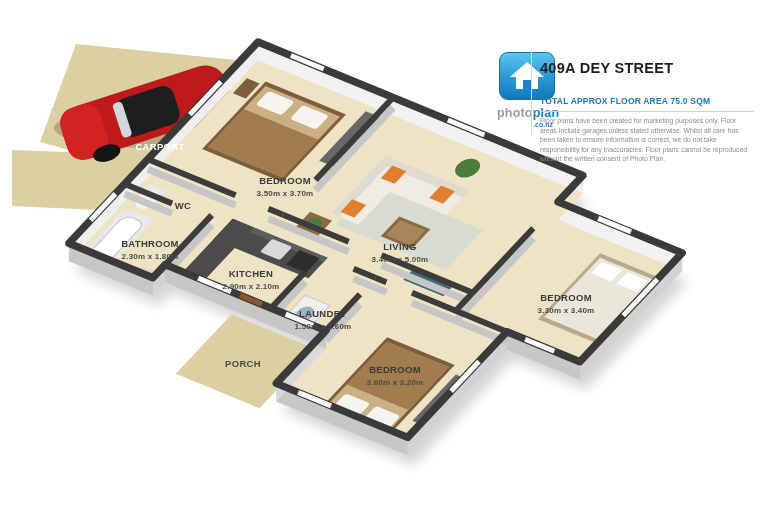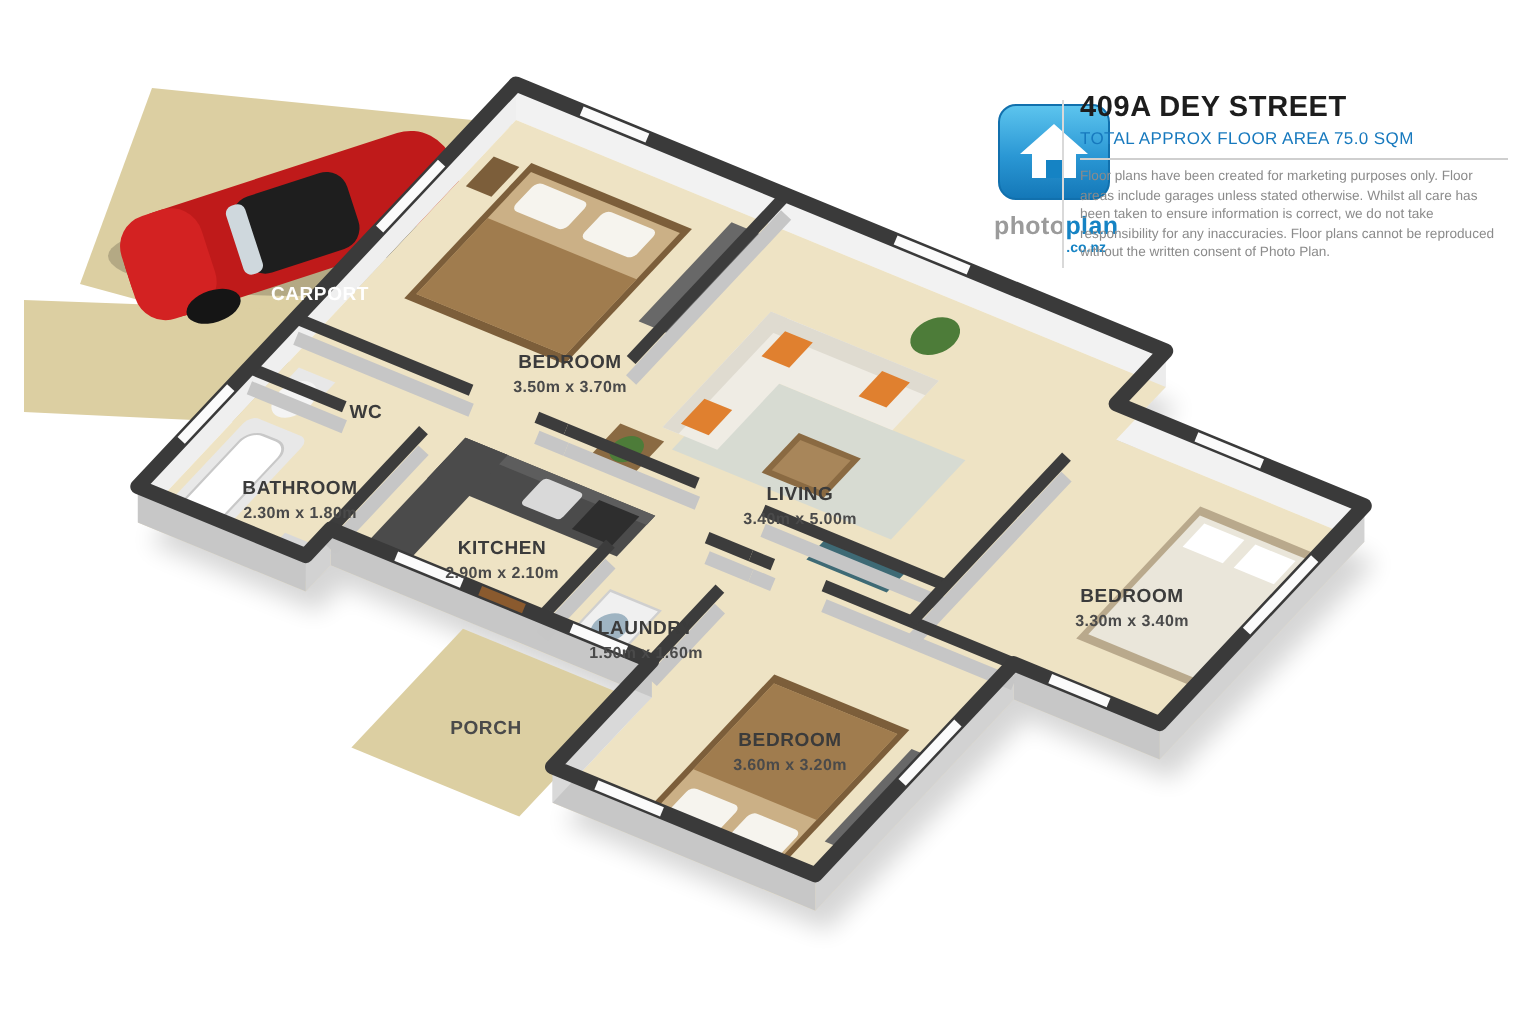--- a/index.html
+++ b/index.html
@@ -5,23 +5,23 @@
   html,body{margin:0;padding:0;background:#ffffff;}
   .stage{position:relative;width:768px;height:512px;background:#ffffff;overflow:hidden;
          font-family:"Liberation Sans",sans-serif;}
   .plan-svg{position:absolute;left:0;top:0;}
   
   .rl{font:bold 9.5px "Liberation Sans",sans-serif;fill:#3b3b3b;text-anchor:middle;letter-spacing:.3px;}
   .rd{font:bold 8px "Liberation Sans",sans-serif;fill:#4a4a4a;text-anchor:middle;letter-spacing:.2px;}
   .rl.light{fill:#ffffff;}
   .rl.mid{fill:#4a4a4a;}
   
-  .hdr{position:absolute;left:540px;top:46px;width:214px;}
+  .hdr{position:absolute;left:540px;top:60px;width:214px;}
   .hdr-title{font-size:14.5px;font-weight:bold;color:#1d1d1d;letter-spacing:.3px;}
-  .hdr-sub{font-size:8.5px;font-weight:normal;color:#1779be;margin-top:2px;letter-spacing:.2px;}
+  .hdr-sub{font-size:8.5px;font-weight:bold;color:#1779be;margin-top:20px;letter-spacing:.2px;}
   .hdr-rule{height:1px;background:#cfcfcf;margin:5px 0 4px 0;}
   .hdr-disc{font-size:6.8px;line-height:1.4;color:#8b8b8b;}
   .vdiv{position:absolute;left:531px;top:50px;width:1px;height:84px;background:#d9d9d9;}
   .logo{position:absolute;left:465px;top:52px;width:60px;text-align:center;margin-left:32px;}
   .logo-badge{width:54px;height:46px;margin:0 auto;border-radius:9px;
       background:linear-gradient(180deg,#5cc4ee 0%,#2a97d4 55%,#1478b8 100%);
       border:1px solid #1170ad;display:flex;align-items:center;justify-content:center;}
   .logo-word{margin-top:6px;font-size:12.5px;font-weight:bold;letter-spacing:.2px;}
   .logo-word .g{color:#9b9b9b;}
   .logo-word .b{color:#1583c4;}

